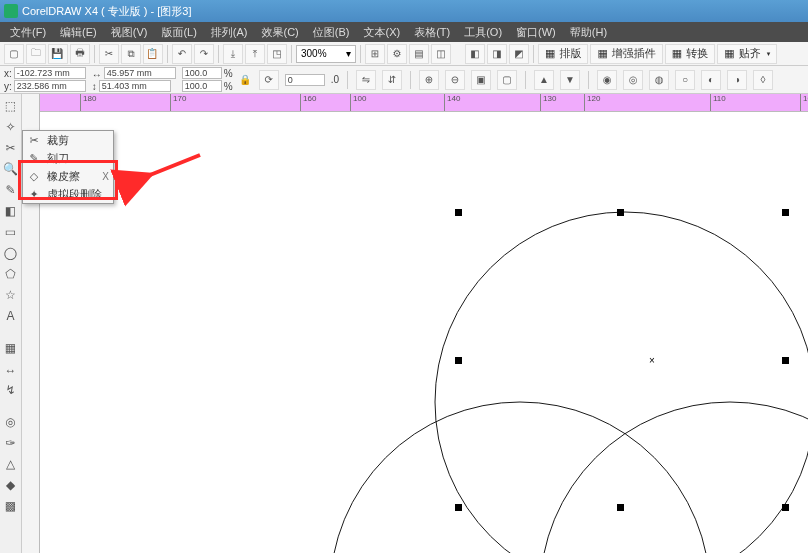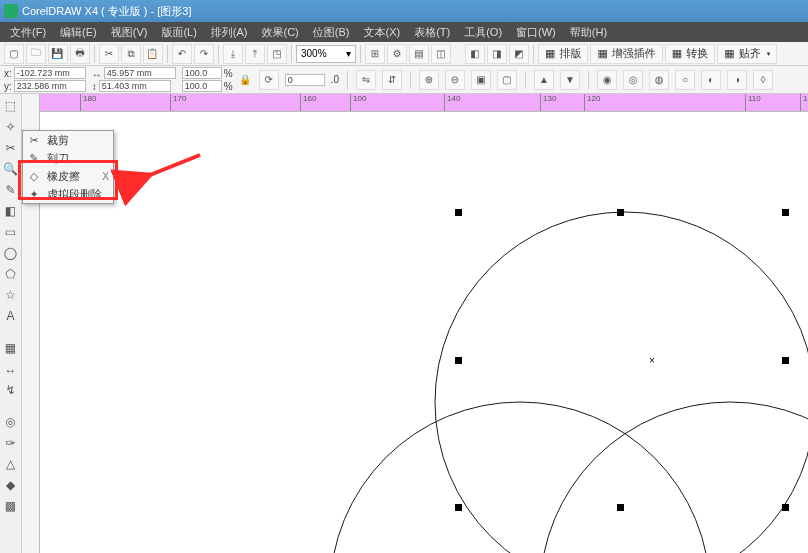--- a/index.html
+++ b/index.html
@@ -197,21 +197,21 @@
   <div class="canvas-wrap">
     <div class="ruler-corner"></div>
     <div class="ruler-h" id="ruler-h">
         <div class="ruler-tick" style="left: 40px;">180</div>
         <div class="ruler-tick" style="left: 130px;">170</div>
         <div class="ruler-tick" style="left: 220px; margin-left: 40px;">160</div>
         <div class="ruler-tick" style="left: 310px;">100</div>
         <div class="ruler-tick" style="left: 404px;">140</div>
         <div class="ruler-tick" style="left: 500px;">130</div>
         <div class="ruler-tick" style="left: 544px;">120</div>
-        <div class="ruler-tick" style="left: 670px; margin-left: 35px;">110</div>
+        <div class="ruler-tick" style="left: 670px;">110</div>
         <div class="ruler-tick" style="left: 760px;">100</div>
       </div>
     <div class="ruler-v"></div>
     <div class="drawing" id="drawing">
 
       <svg class="circle-layer" width="800" height="500">
         <circle cx="585" cy="290" r="190" fill="none" stroke="#000" stroke-width="0.9"></circle>
         <circle cx="480" cy="480" r="190" fill="none" stroke="#000" stroke-width="0.9"></circle>
         <circle cx="690" cy="480" r="190" fill="none" stroke="#000" stroke-width="0.9"></circle>
       </svg>

